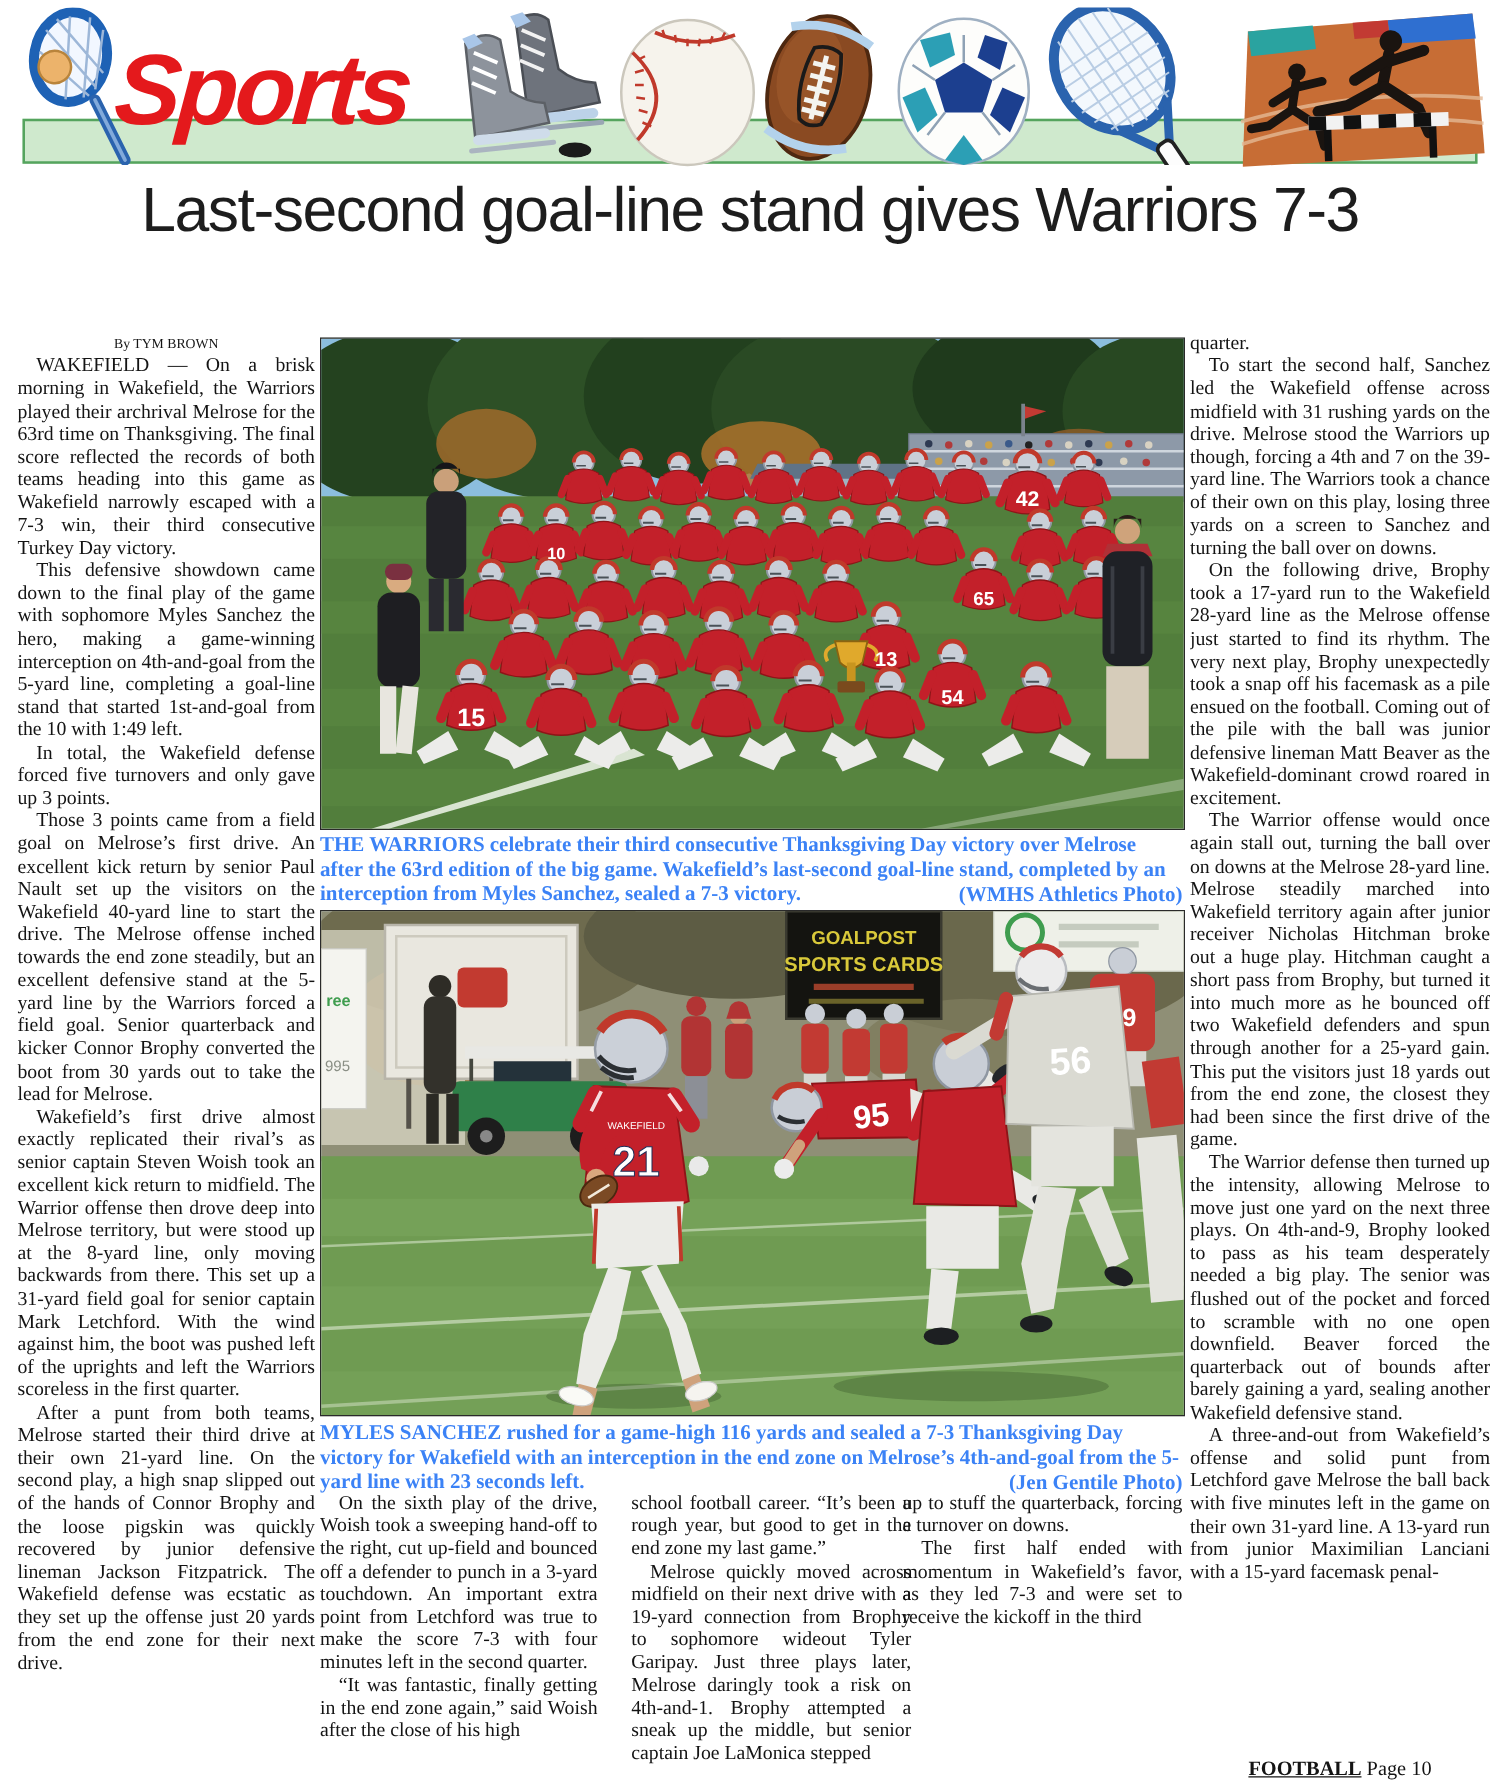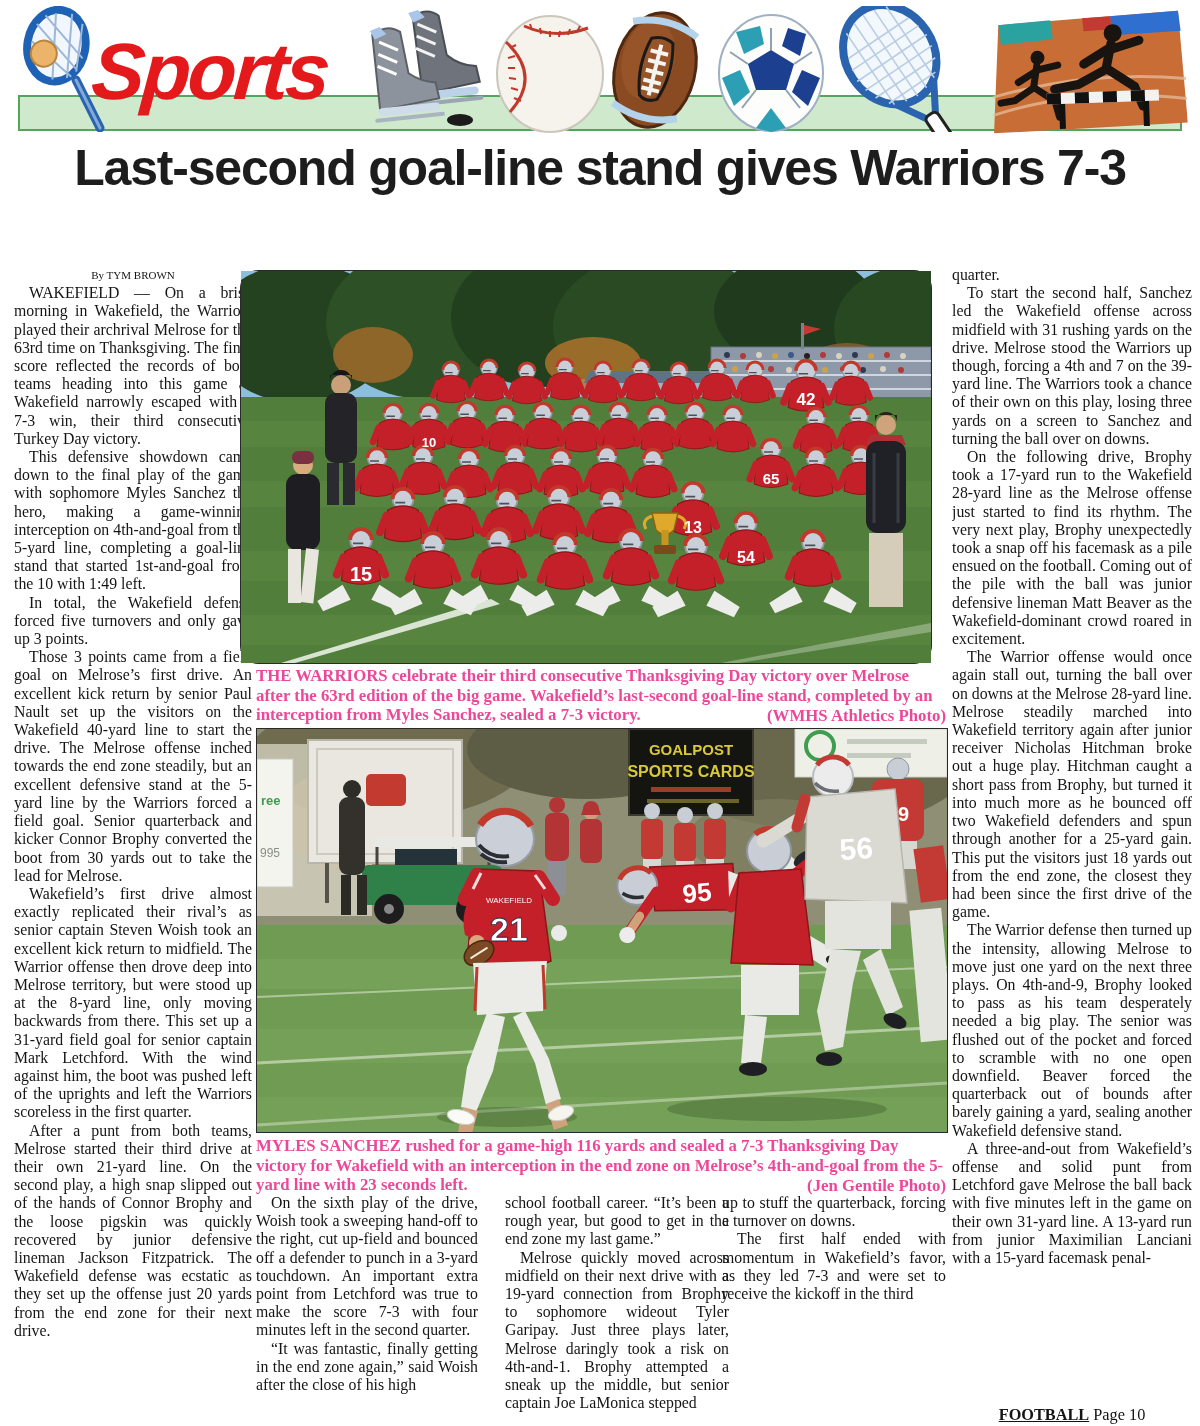--- a/index.html
+++ b/index.html
@@ -16,45 +16,45 @@
   .ic-foot{left:594px;top:6px;width:122px;height:128px;}
   .ic-soc{left:716px;top:12px;width:110px;height:122px;}
   .ic-rack{left:826px;top:6px;width:152px;height:126px;}
   .ic-hurd{left:992px;top:12px;width:194px;height:120px;transform:rotate(-2deg);}
   .sports-title{position:absolute;left:92px;top:26px;
         font-family:"Liberation Sans",sans-serif;font-style:italic;font-weight:bold;
         font-size:80px;letter-spacing:-3px;color:#e4191c;transform:skewX(-4deg);z-index:3;}
 
   
   .headline{position:absolute;left:10px;top:140px;width:1180px;margin:0;text-align:center;
-        font-family:"Liberation Sans",sans-serif;font-weight:bold;font-size:50px;
+        font-family:"Liberation Sans",sans-serif;font-weight:normal;font-size:50px;
         letter-spacing:-1.2px;line-height:1.12;color:#1d1d1d;}
   .headline span{display:block;white-space:nowrap;}
 
   
   .textcol{position:absolute;font-size:15.8px;line-height:18.2px;text-align:justify;overflow:hidden;}
   .col1{left:14px;top:266px;width:238px;height:1156px;}
   .col5{left:952px;top:266px;width:240px;height:1158px;}
   .colA{left:256px;top:1194px;width:222px;height:230px;}
   .colB{left:490px;top:1194px;width:224px;height:230px;margin-left:15px;}
   .colC{left:722px;top:1194px;width:224px;height:230px;}
   .textcol p{margin:0;text-indent:15px;}
   .textcol p.cont{text-indent:0;}
   .byline{text-indent:0 !important;text-align:center;font-weight:normal;font-size:11px;}
   .jump{position:absolute;left:0;right:0;bottom:0;text-align:center;background:#fff;
         font-size:16.3px;padding-top:1px;}
   .jump .bd{font-weight:bold;text-decoration:underline;}
 
   
   .photo{position:absolute;border:1px solid #2a2a2a;background:#cfd8cf;}
-  .photo1{left:240px;top:270px;width:690px;height:392px;border-radius:18px;}
+  .photo1{left:256px;top:270px;width:690px;height:392px;}
   .photo2{left:256px;top:728px;width:690px;height:403px;}
   .photo svg{display:block;width:100%;height:100%;}
   .caption{position:absolute;left:256px;width:690px;font-weight:bold;font-size:16.8px;
-        line-height:19.6px;color:#ec4899;text-align:left;}
+        line-height:19.6px;color:#3b82f6;text-align:left;}
   .cap1{top:666px;height:60px;}
   .cap2{top:1136px;height:60px;}
   .credit{position:absolute;right:0;bottom:0;background:#fff;padding-left:10px;}
 
   .svgnum{font-family:"Liberation Sans",sans-serif;font-weight:bold;fill:#fff;}
   .signtxt{font-family:"Liberation Sans",sans-serif;font-weight:bold;fill:#d9c93a;}
 </style>
 </head>
 <body>
 

